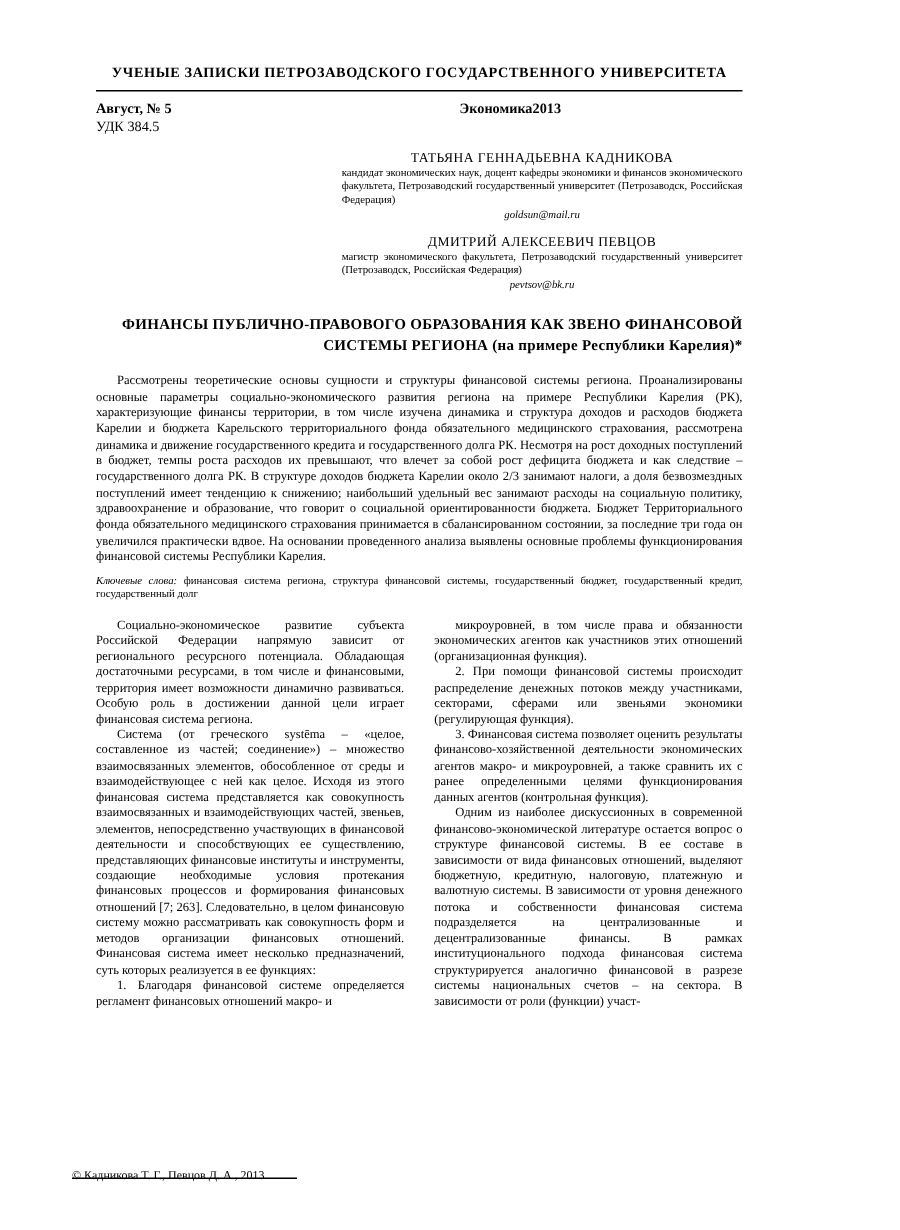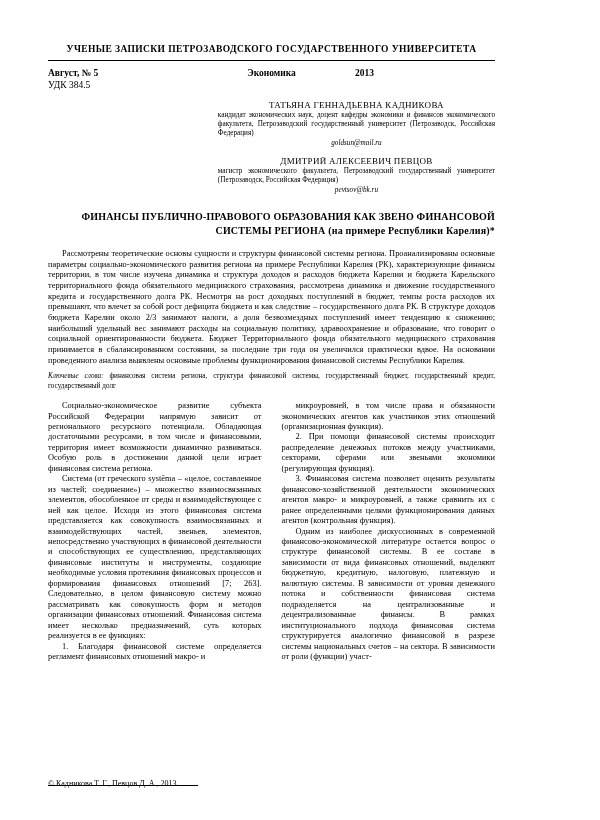--- a/index.html
+++ b/index.html
@@ -11,21 +11,21 @@
     height: 820px;
     background: #ffffff;
     font-family: "Liberation Serif", serif;
     color: #000000;
   }
   .page {
     position: relative;
     width: 543px;
     height: 820px;
     box-sizing: border-box;
-    padding: 44px 48px 24px 48px;
+    padding: 44px 48px 24px 64px;
   }
   .journal-title {
     text-align: center;
     font-size: 9.5px;
     font-weight: bold;
     letter-spacing: 0.4px;
     text-transform: uppercase;
     margin-bottom: 6px;
   }
   .rule {
@@ -35,21 +35,21 @@
   .issue-line {
     display: flex;
     justify-content: space-between;
     align-items: baseline;
     font-size: 9.5px;
     font-weight: bold;
     margin-bottom: 2px;
   }
   .issue-line .center {
     flex: 1;
-    text-align: center;
+    text-align: right;
   }
   .issue-line .left {
     width: 140px;
     text-align: left;
   }
   .issue-line .right {
     width: 140px;
     text-align: left;
   }
   .udc {

